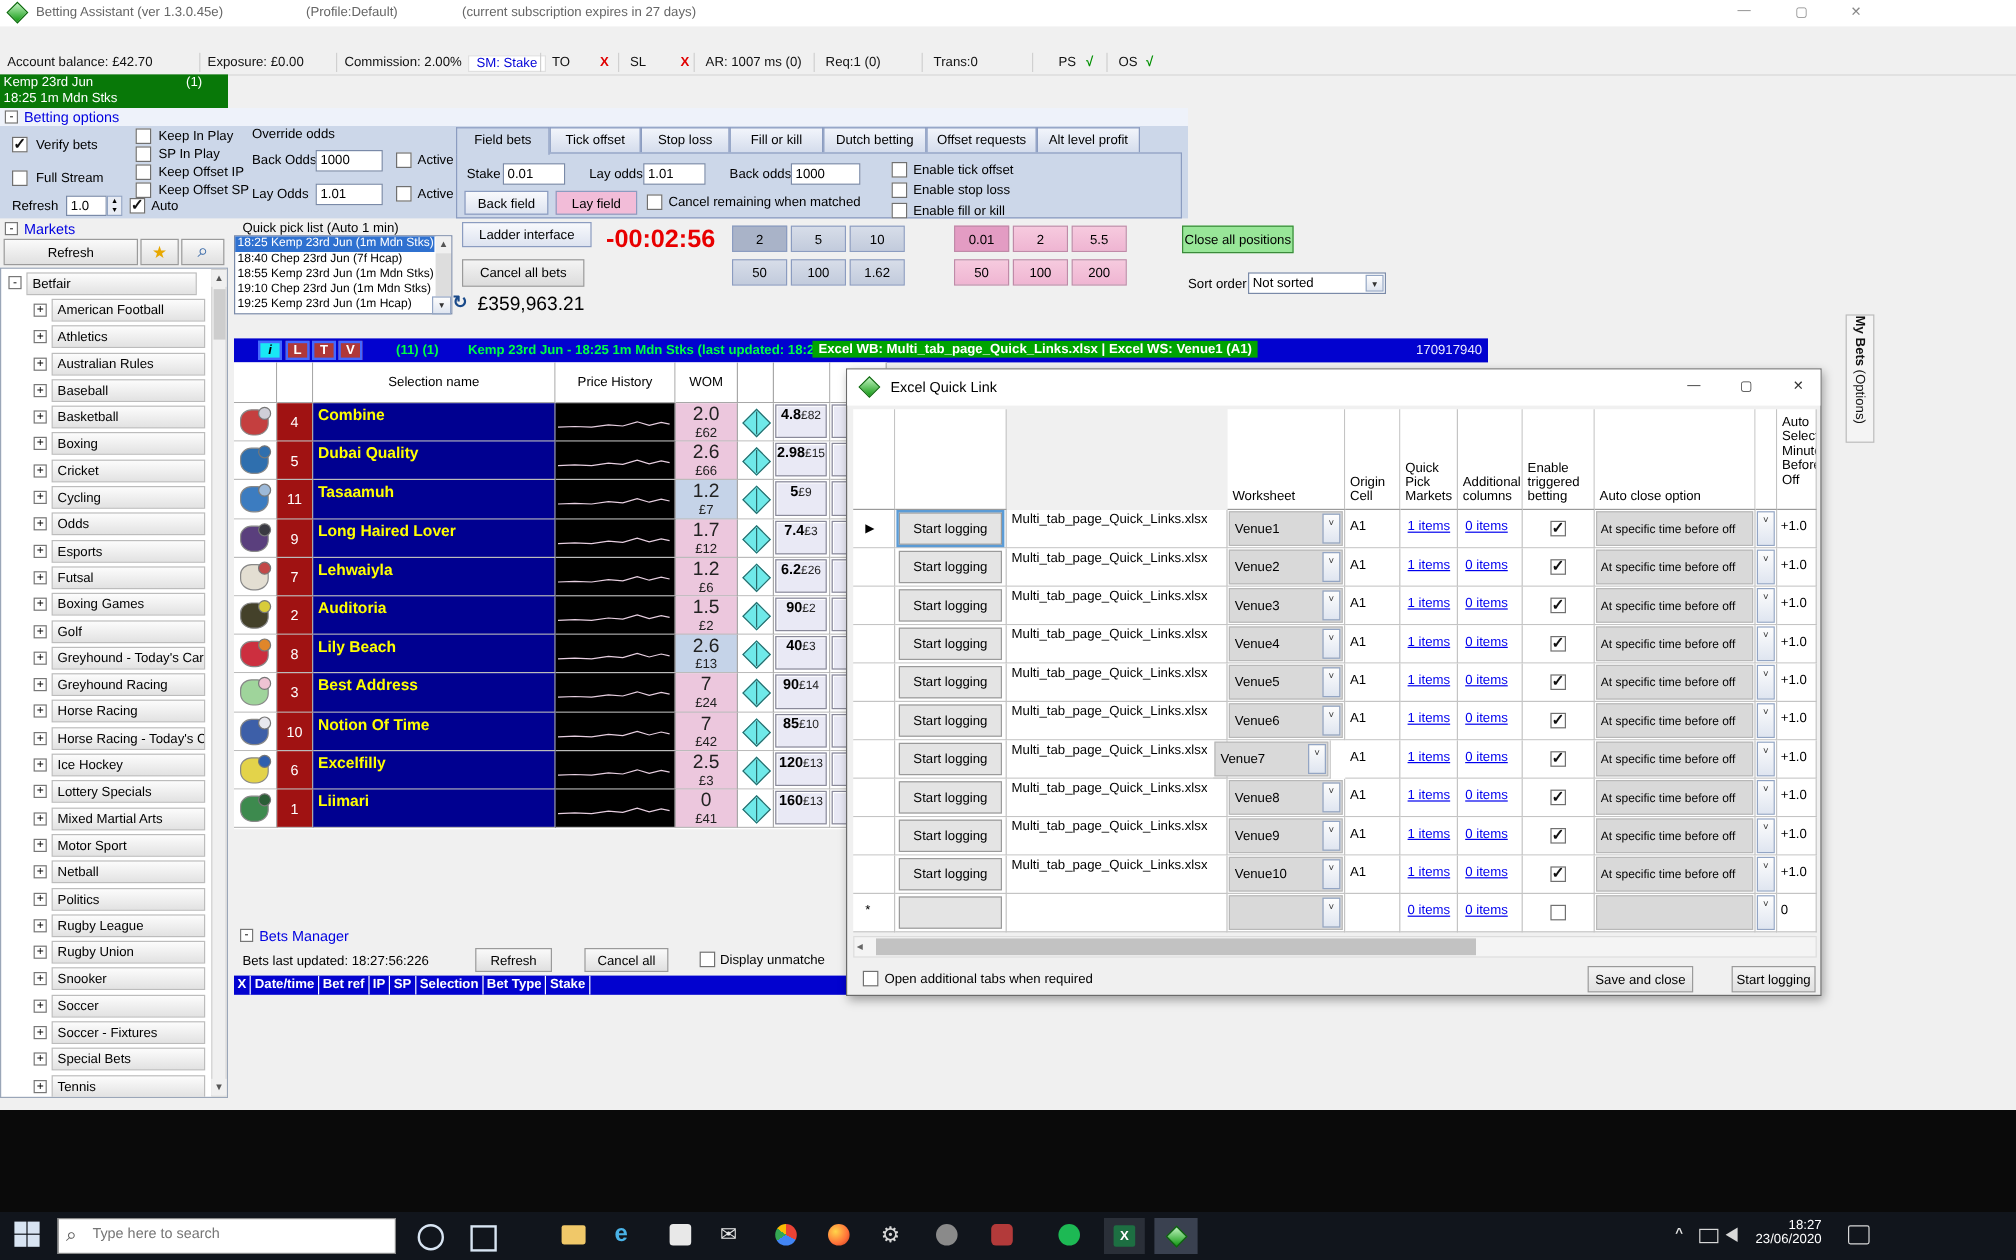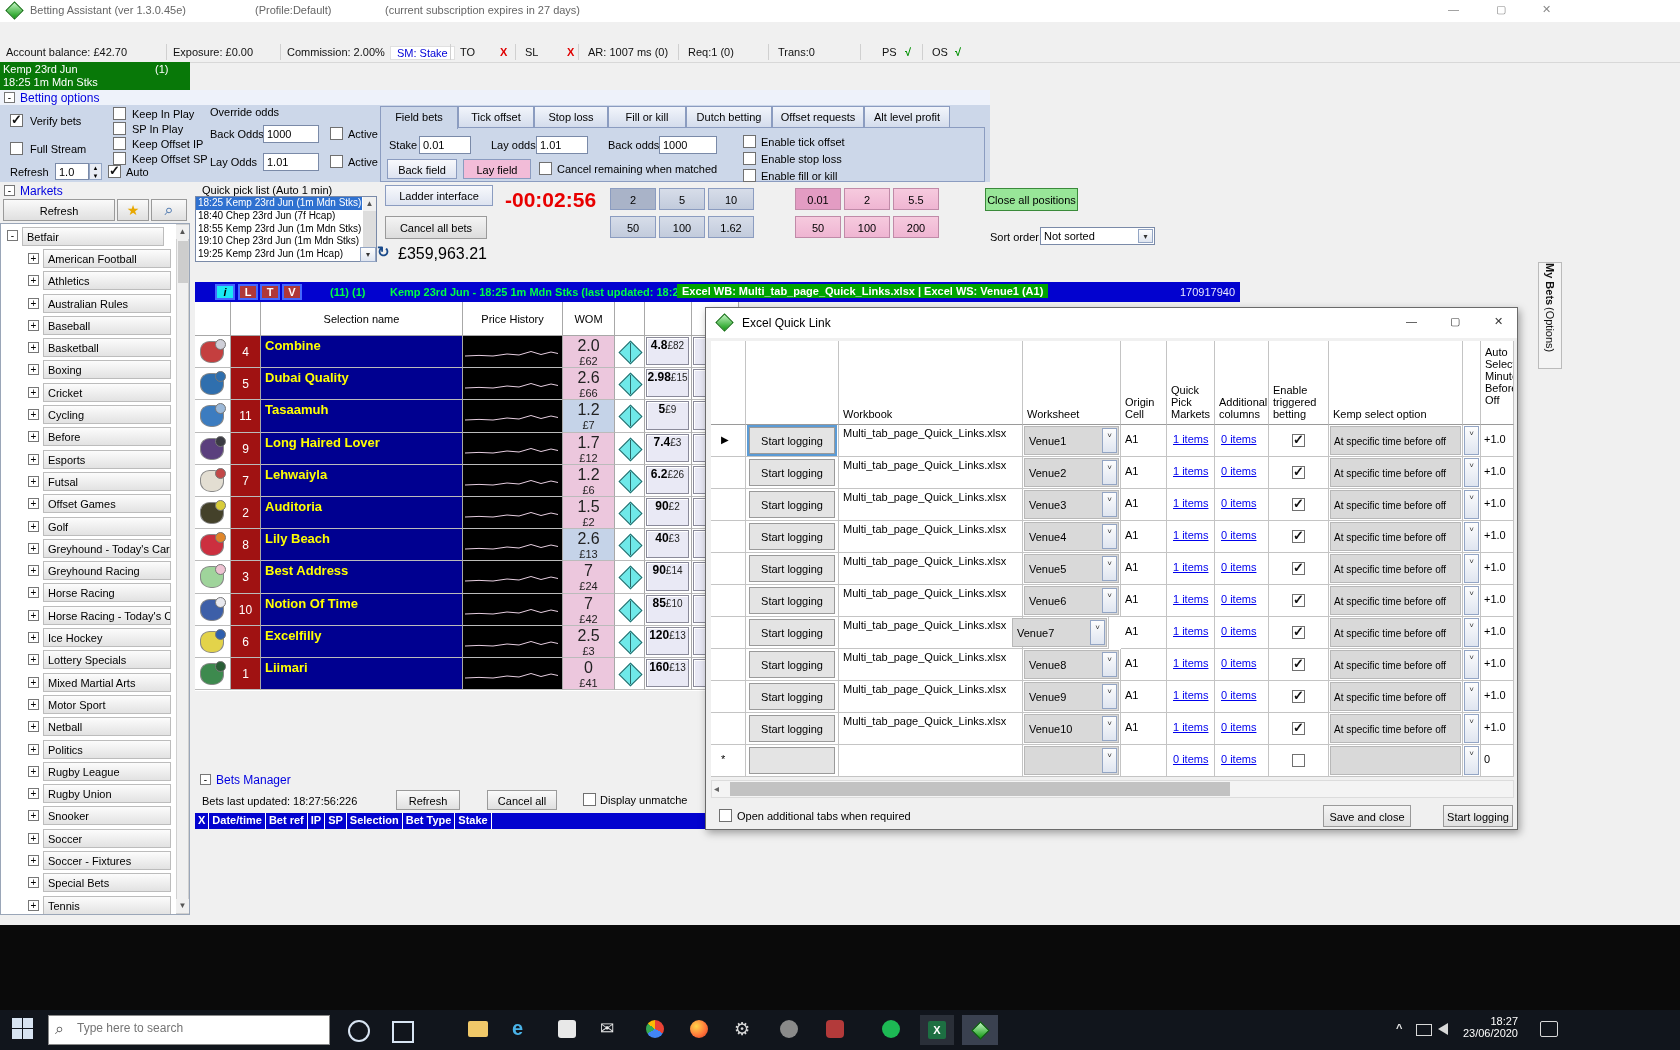--- a/index.html
+++ b/index.html
@@ -314,36 +314,36 @@
             <span class="tlabel">Cricket</span>
           </div>
 
           <div class="titem">
             <span class="pm" style="left:27px;top:5px;">+</span>
             <span class="tlabel">Cycling</span>
           </div>
 
           <div class="titem">
             <span class="pm" style="left:27px;top:5px;">+</span>
-            <span class="tlabel">Before</span>
+            <span class="tlabel">Odds</span>
           </div>
 
           <div class="titem">
             <span class="pm" style="left:27px;top:5px;">+</span>
             <span class="tlabel">Esports</span>
           </div>
 
           <div class="titem">
             <span class="pm" style="left:27px;top:5px;">+</span>
             <span class="tlabel">Futsal</span>
           </div>
 
           <div class="titem">
             <span class="pm" style="left:27px;top:5px;">+</span>
-            <span class="tlabel">Offset Games</span>
+            <span class="tlabel">Boxing Games</span>
           </div>
 
           <div class="titem">
             <span class="pm" style="left:27px;top:5px;">+</span>
             <span class="tlabel">Golf</span>
           </div>
 
           <div class="titem">
             <span class="pm" style="left:27px;top:5px;">+</span>
             <span class="tlabel">Greyhound - Today's Card</span>
@@ -792,40 +792,37 @@
         <span class="abs" style="left:12px;top:8px;"><span class="diamondicon"></span></span>
         <span class="abs" style="left:36px;top:8px;font-size:12px;">Excel Quick Link</span>
         <span class="abs" style="left:700px;top:7px;color:#333;">—</span>
         <span class="abs" style="left:744px;top:7px;color:#333;">▢</span>
         <span class="abs" style="left:788px;top:7px;color:#333;">✕</span>
       </div>
 
       <div class="abs" style="left:5px;top:33px;width:803px;height:84px;">
         <span class="dhc" style="left:0;width:35px;"></span>
         <span class="dhc" style="left:35px;width:93px;"></span>
-        <span class="dhc" style="left:128px;width:184px;">
-            <div>Workbook</div>
-          </span>
         <span class="dhc" style="left:312px;width:98px;">
             <div>Worksheet</div>
           </span>
         <span class="dhc" style="left:410px;width:46px;">
             <div>Origin Cell</div>
           </span>
         <span class="dhc" style="left:456px;width:48px;">
             <div>Quick Pick Markets</div>
           </span>
         <span class="dhc" style="left:504px;width:54px;">
             <div>Additional columns</div>
           </span>
         <span class="dhc" style="left:558px;width:60px;">
             <div>Enable triggered betting</div>
           </span>
         <span class="dhc" style="left:618px;width:134px;">
-            <div>Kemp select option</div>
+            <div>Auto close option</div>
           </span>
         <span class="dhc" style="left:752px;width:18px;"></span>
         <span class="dhc" style="left:770px;width:33px;overflow:hidden;">
             <div style="bottom:18px;">Auto Select Minutes Before Off</div>
           </span>
       </div>
 
       <div class="abs" style="left:5px;top:117px;width:803px;">
 
           <div class="drow">

